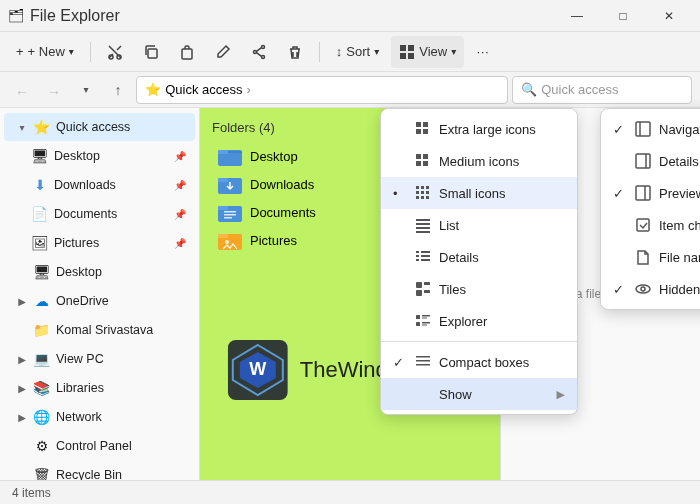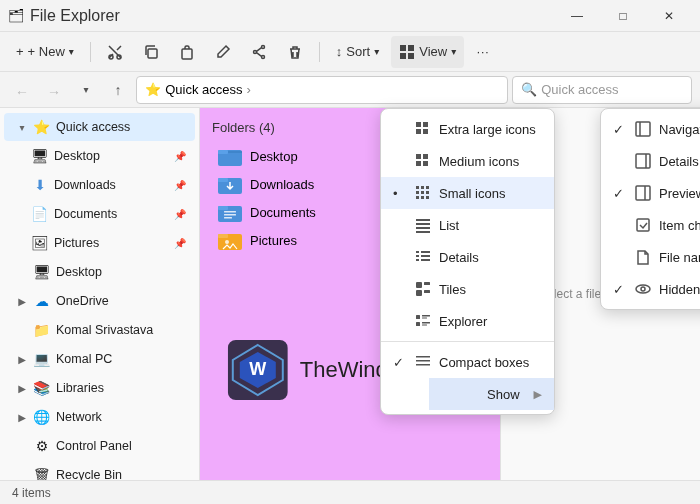--- a/index.html
+++ b/index.html
@@ -109,21 +109,21 @@
       color: #222;
     }
     .sidebar-item.selected { background: #ddeeff; }
     .sidebar-item .icon { width: 16px; height: 16px; flex-shrink: 0; display: flex; align-items: center; justify-content: center; font-size: 14px; }
     .sidebar-item .pin { margin-left: auto; color: #aaa; font-size: 10px; }
     .sidebar-expand { width: 12px; height: 12px; display: flex; align-items: center; justify-content: center; font-size: 10px; color: #666; }
 
     
     .content-area {
       flex: 1;
-      background: #f0abfc;
+      background: #bef264;
       padding: 12px;
       overflow-y: auto;
       position: relative;
     }
     .folder-section-title { font-size: 13px; color: #333; margin-bottom: 8px; font-weight: 400; }
     .folder-grid { display: flex; flex-direction: column; gap: 2px; }
     .folder-item {
       display: flex;
       align-items: center;
       gap: 8px;
@@ -167,21 +167,21 @@
       padding: 0 12px;
       font-size: 12px;
       color: #555;
     }
 
     
     .view-dropdown {
       position: absolute;
       top: 108px;
       left: 380px;
-      width: 175px;
+      width: 198px;
       background: white;
       border: 1px solid #d0d0d0;
       border-radius: 8px;
       box-shadow: 0 4px 16px rgba(0,0,0,0.18);
       z-index: 100;
       padding: 4px 0;
     }
     .dropdown-item {
       height: 32px;
       display: flex;
@@ -356,21 +356,21 @@
       <span>OneDrive</span>
     </div>
     <div class="sidebar-item">
       <span class="sidebar-expand" style="opacity:0;">▾</span>
       <span class="icon" style="color:#f5c542;">📁</span>
       <span>Komal Srivastava</span>
     </div>
     <div class="sidebar-item">
       <span class="sidebar-expand">▶</span>
       <span class="icon">💻</span>
-      <span>Komal PC</span>
+      <span>View PC</span>
     </div>
     <div class="sidebar-item">
       <span class="sidebar-expand">▶</span>
       <span class="icon">📚</span>
       <span>Libraries</span>
     </div>
     <div class="sidebar-item">
       <span class="sidebar-expand">▶</span>
       <span class="icon">🌐</span>
       <span>Network</span>
@@ -530,21 +530,21 @@
   <div class="dropdown-sep"></div>
   <div class="dropdown-item">
     <span class="check" style="color:#333;">✓</span>
     <svg width="16" height="16" viewBox="0 0 16 16" fill="#555">
         <rect x="1" y="2" width="14" height="1.5"></rect>
         <rect x="1" y="6" width="14" height="1.5"></rect>
         <rect x="1" y="10" width="14" height="1.5"></rect>
       </svg>
     <span>Compact boxes</span>
   </div>
-  <div class="dropdown-item" style="background:#dde8fa;margin-left:48px;">
+  <div class="dropdown-item" style="background:#dde8fa;">
     <span class="check"></span>
     <span style="width:16px;"></span>
     <span>Show</span>
     <span class="arrow">▶</span>
   </div>
 </div>
 
 <div class="show-submenu">
   <div class="submenu-item">
     <span class="check" style="color:#333;">✓</span>

